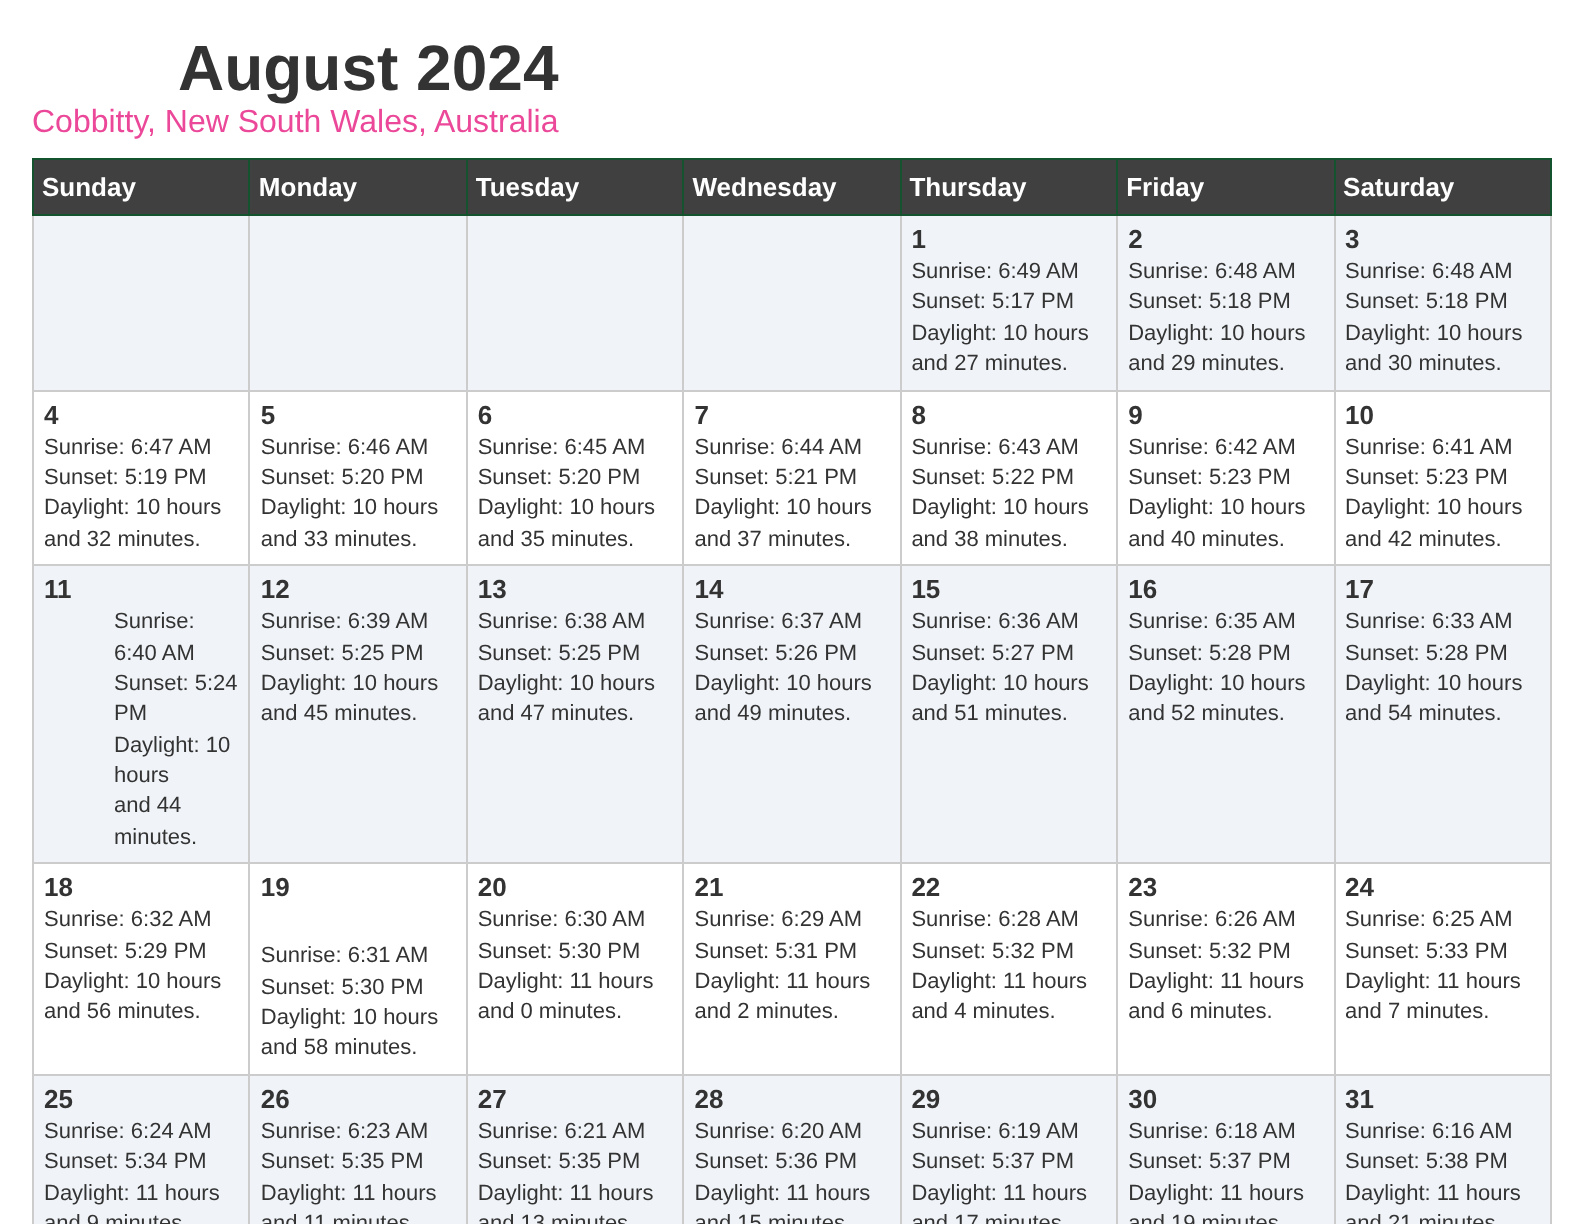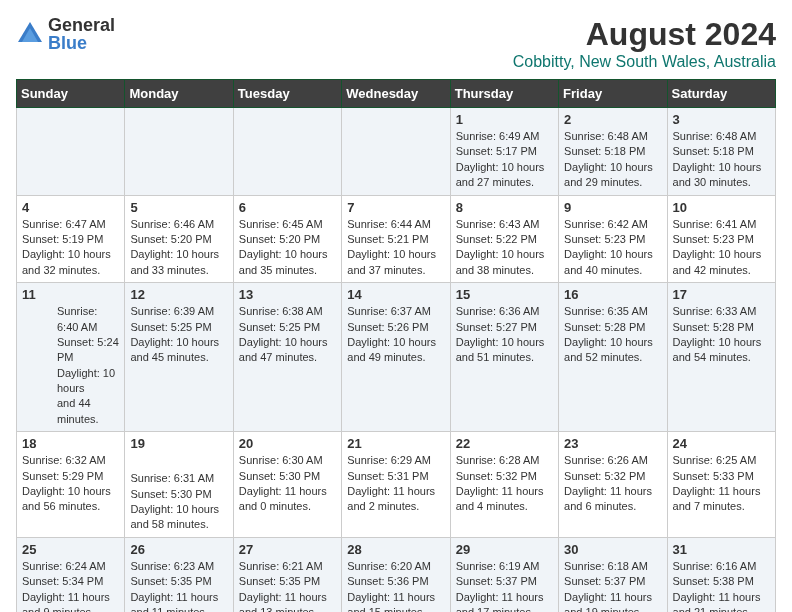--- a/index.html
+++ b/index.html
@@ -43,21 +43,21 @@
     .title-block {
       text-align: right;
     }
     .main-title {
       font-size: 32px;
       font-weight: bold;
       color: #333;
     }
     .subtitle {
       font-size: 16px;
-      color: #0f766e;
+      color: #ec4899;
     }
     table {
       width: 100%;
       border-collapse: collapse;
       table-layout: fixed;
     }
     thead tr th {
       background-color: #404040;
       color: #fff;
       font-size: 13px;
@@ -87,30 +87,20 @@
       margin-bottom: 2px;
     }
     .cell-content {
       line-height: 1.4;
     }
   </style>
 </head>
 <body>
 
 <div class="header">
-  <div class="logo">
-    <svg class="logo-icon" viewBox="0 0 28 28">
-      <polygon points="14,2 26,22 2,22" fill="#3a7dc9"></polygon>
-      <polygon points="14,8 22,22 6,22" fill="#5a9de0"></polygon>
-    </svg>
-    <div class="logo-text">
-      <span class="logo-general">General</span>
-      <span class="logo-blue">Blue</span>
-    </div>
-  </div>
   <div class="title-block">
     <div class="main-title">August 2024</div>
     <div class="subtitle">Cobbitty, New South Wales, Australia</div>
   </div>
 </div>
 
 <table>
   <thead>
     <tr>
     <th>Sunday</th>

